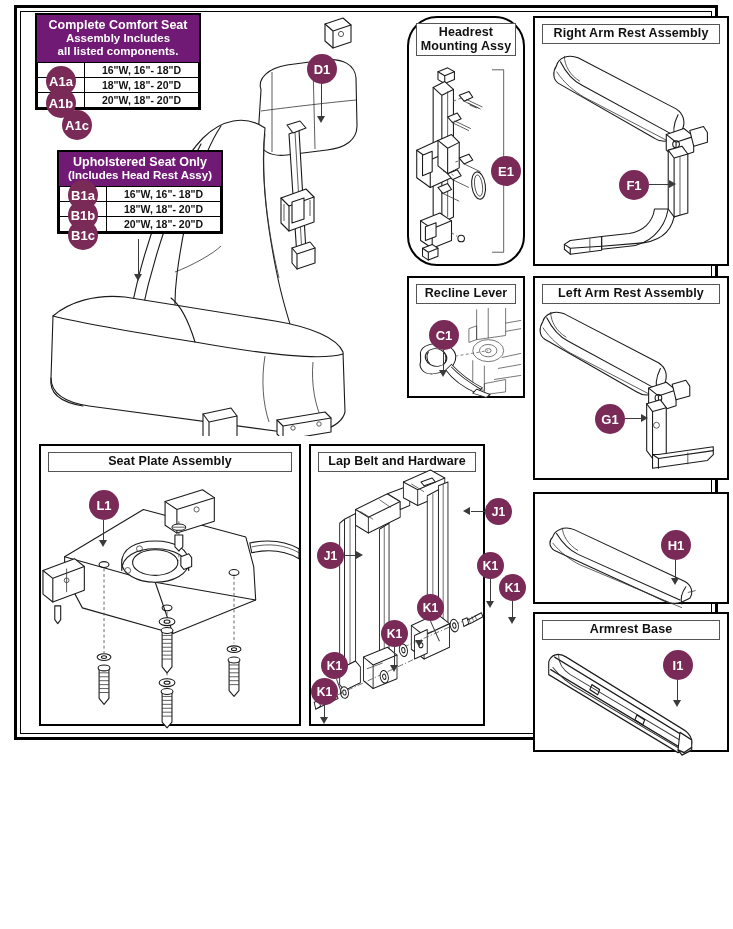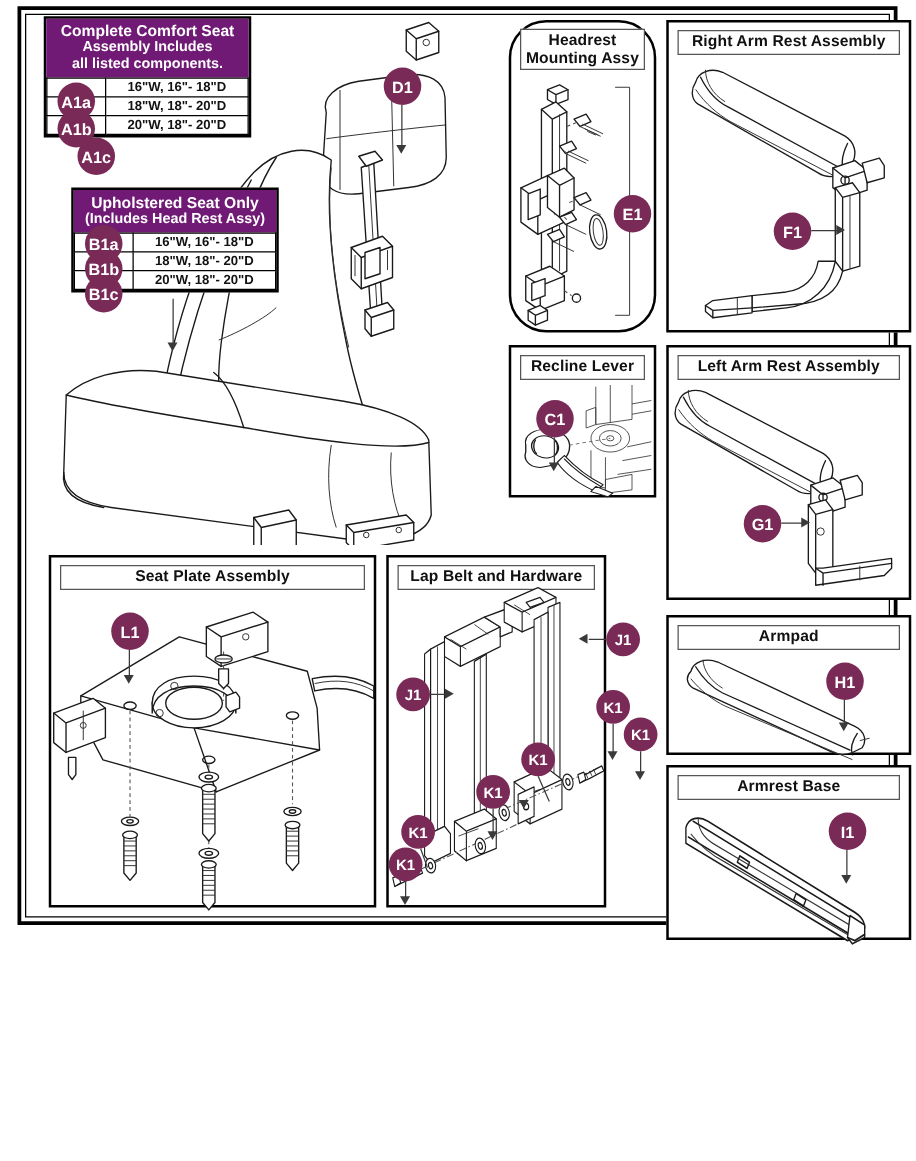--- a/index.html
+++ b/index.html
@@ -339,21 +339,20 @@
     <path class="ln" d="M120 150 L126 154 L182 146 M126 154 L126 164"></path>
     <path class="ln-t" d="M156 148 L156 160"></path>
   </svg>
   </div>
   <div class="badge b-lg" style="left:60px;top:126px;">G1</div>
   <div class="lead lead-h" style="left:90px;top:140px;width:18px;"></div>
   <div class="arrow arr-right" style="left:106px;top:136px;"></div>
 </div>
 
 <div class="panel" style="left:516px;top:484px;width:196px;height:112px;">
-  <div class="panel-title">Armpad</div>
   <div class="art" style="top:28px;">
   <svg viewBox="0 0 196 84" preserveAspectRatio="none">
     <path class="fillw" d="M18 16 C20 8 30 4 40 8 L152 62 C160 66 162 74 158 80
                            L150 84 C144 86 138 86 132 83 L20 30 C14 26 14 20 18 16 Z"></path>
     <path class="ln" d="M22 12 C28 22 36 30 44 34 L148 82"></path>
     <path class="ln-t" d="M18 22 C26 32 36 40 46 45 L150 90"></path>
     <path class="ln-t" d="M28 6 C28 14 34 24 44 30"></path>
     <path class="ln" d="M154 68 C150 74 148 80 150 86"></path>
     <path class="ln-t" d="M156 74 L164 72"></path>
   </svg>

